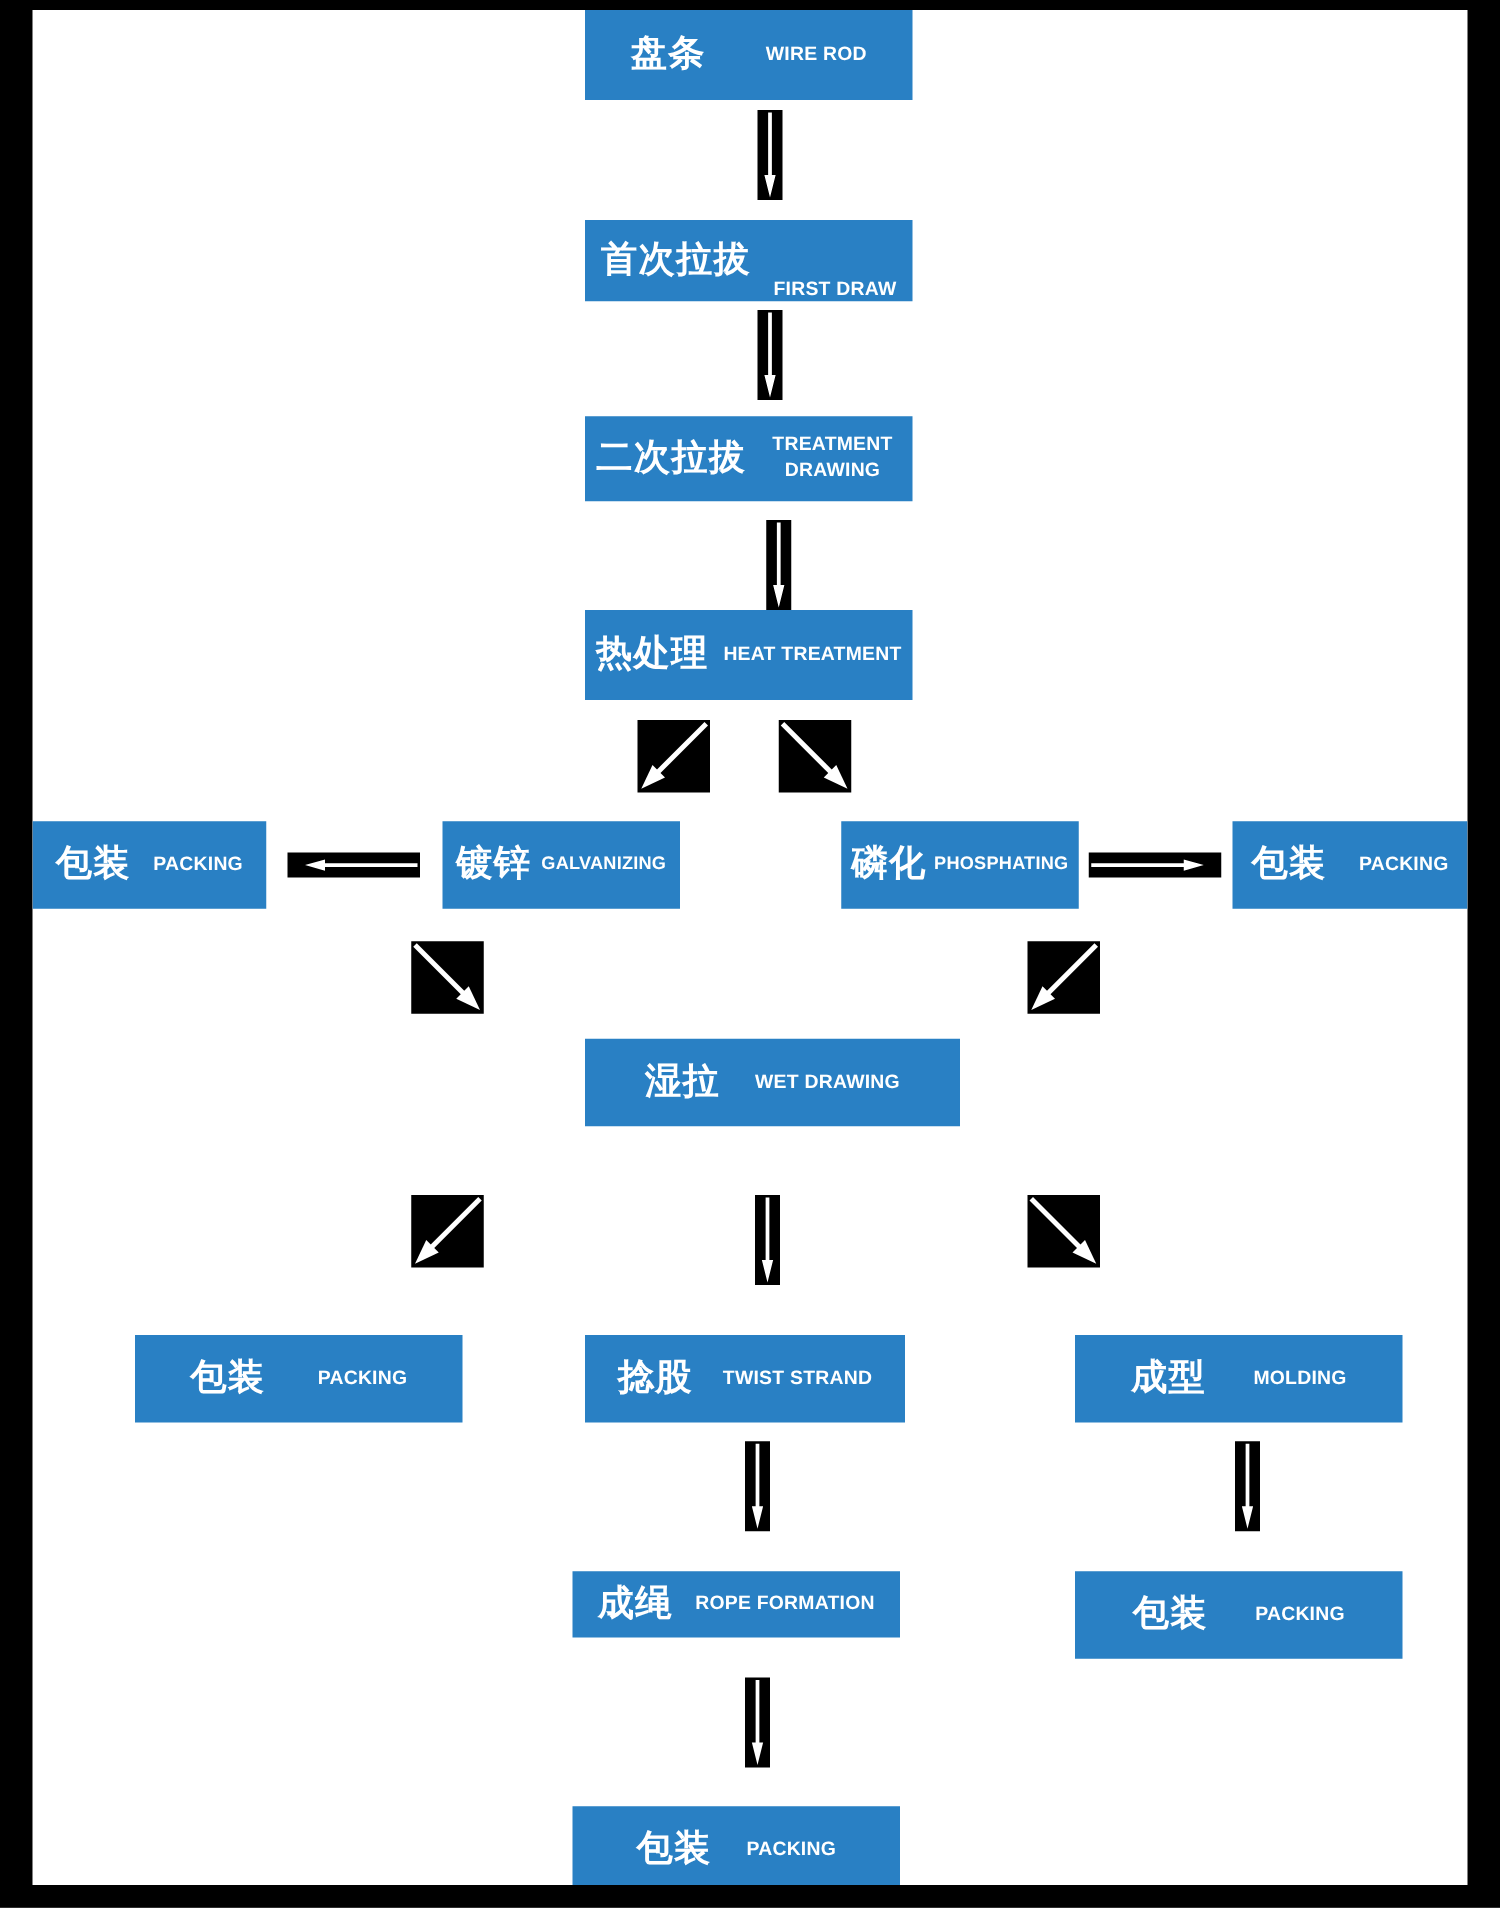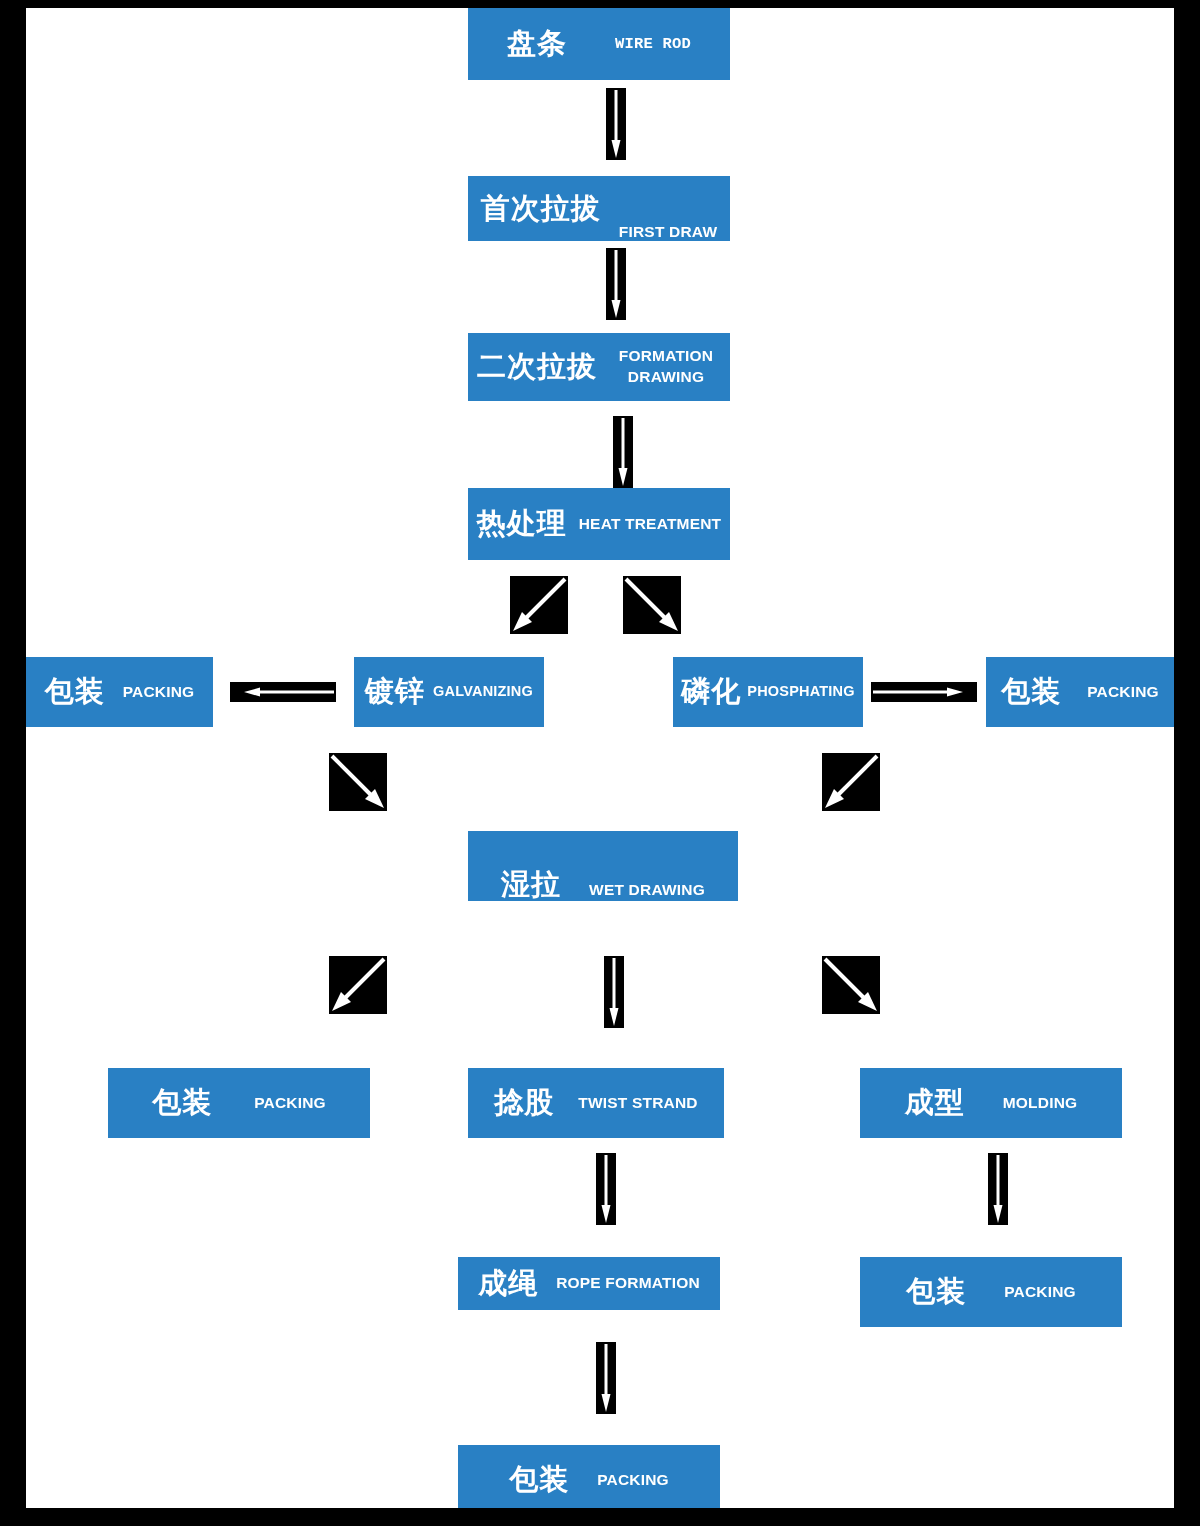--- a/index.html
+++ b/index.html
@@ -69,21 +69,21 @@
   .arrow-d { width: 58px; height: 58px; }
 </style>
 </head>
 <body>
 
 <div id="canvas">
   <div id="page">
 
     <div class="node" style="left:442px; top:0px; width:262px; height:72px;">
       <span class="cn">盘条</span>
-      <span class="en" style="margin-left:48px;font-family:Liberation Mono, monospace;">WIRE ROD</span>
+      <span class="en" style="margin-left:48px;">WIRE ROD</span>
     </div>
 
     <div class="arrow arrow-v" style="left:580px; top:80px; height:72px;">
       <svg width="20" height="72" viewBox="0 0 20 72" aria-hidden="true">
         <path d="M8.5 2 L11.5 2 L11.5 52 L14.5 52 L10 70 L5.5 52 L8.5 52 Z" fill="#ffffff"></path>
       </svg>
     </div>
 
     <div class="node" style="left:442px; top:168px; width:262px; height:65px;">
       <span class="cn">首次拉拔</span>
@@ -91,21 +91,21 @@
     </div>
 
     <div class="arrow arrow-v" style="left:580px; top:240px; height:72px;">
       <svg width="20" height="72" viewBox="0 0 20 72" aria-hidden="true">
         <path d="M8.5 2 L11.5 2 L11.5 52 L14.5 52 L10 70 L5.5 52 L8.5 52 Z" fill="#ffffff"></path>
       </svg>
     </div>
 
     <div class="node" style="left:442px; top:325px; width:262px; height:68px;">
       <span class="cn">二次拉拔</span>
-      <span class="en two-line" style="margin-left:14px;">FORMATION DRAWING</span>
+      <span class="en two-line" style="margin-left:14px;">TREATMENT DRAWING</span>
     </div>
 
     <div class="arrow arrow-v" style="left:587px; top:408px; height:72px;">
       <svg width="20" height="72" viewBox="0 0 20 72" aria-hidden="true">
         <path d="M8.5 2 L11.5 2 L11.5 52 L14.5 52 L10 70 L5.5 52 L8.5 52 Z" fill="#ffffff"></path>
       </svg>
     </div>
 
     <div class="node" style="left:442px; top:480px; width:262px; height:72px;">
       <span class="cn">热处理</span>
@@ -165,21 +165,21 @@
       </svg>
     </div>
 
     <div class="arrow arrow-d" style="left:796px; top:745px;">
       <svg width="58" height="58" viewBox="0 0 58 58" aria-hidden="true">
         <path d="M55 3 L16 42" stroke="#ffffff" stroke-width="4" fill="none"></path>
         <path d="M3 55 L22 46 L12 36 Z" fill="#ffffff"></path>
       </svg>
     </div>
 
-    <div class="node" style="left:442px; top:823px; width:270px; height:70px;align-items:flex-end;">
+    <div class="node" style="left:442px; top:823px; width:300px; height:70px;">
       <span class="cn">湿拉</span>
       <span class="en" style="margin-left:28px;">WET DRAWING</span>
     </div>
 
     <div class="arrow arrow-d" style="left:303px; top:948px;">
       <svg width="58" height="58" viewBox="0 0 58 58" aria-hidden="true">
         <path d="M55 3 L16 42" stroke="#ffffff" stroke-width="4" fill="none"></path>
         <path d="M3 55 L22 46 L12 36 Z" fill="#ffffff"></path>
       </svg>
     </div>

